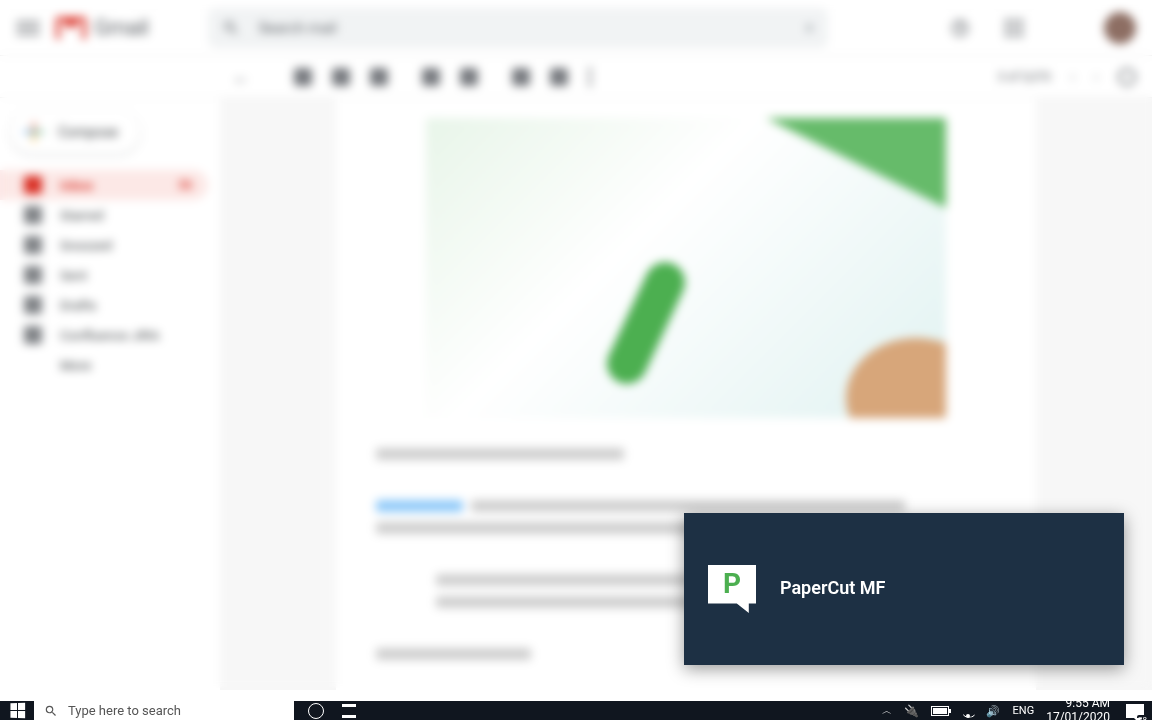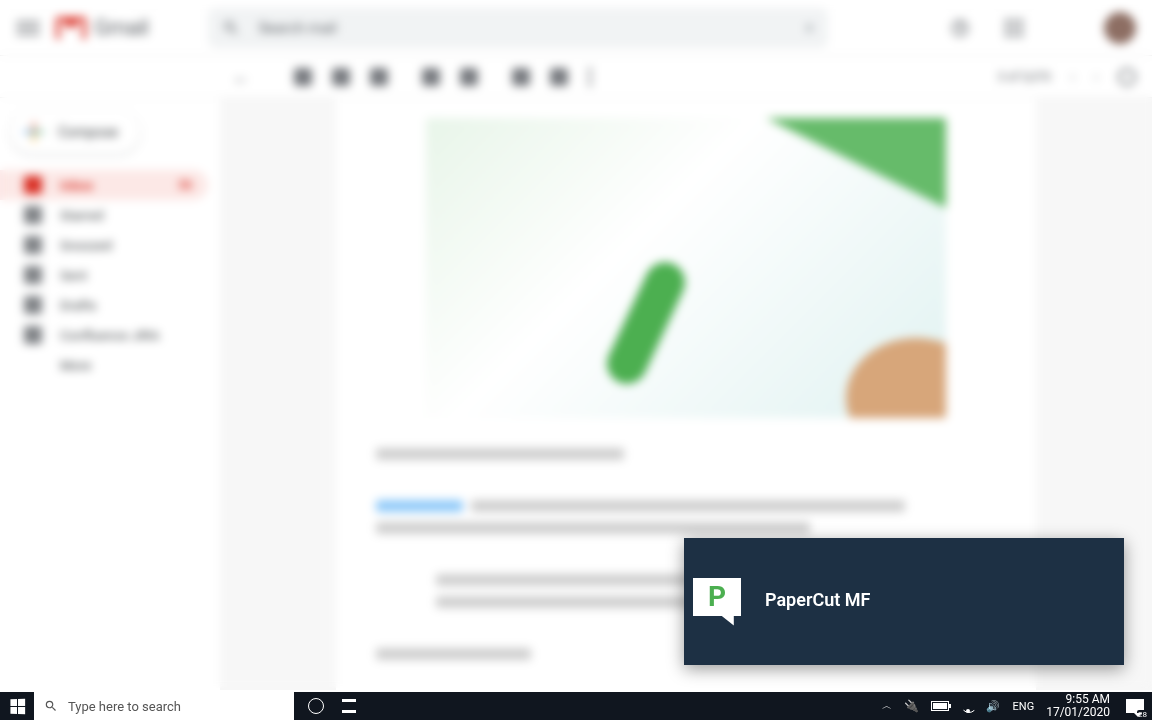--- a/index.html
+++ b/index.html
@@ -135,44 +135,44 @@
     position: absolute; left:0; top:0; width:1152px; height:688px;
     backdrop-filter: blur(5px);
     -webkit-backdrop-filter: blur(5px);
     pointer-events:none;
   }
 
   
   .toast {
     position: absolute;
     right: 28px; bottom: 55px;
-    width: 440px; height: 127px;
+    width: 440px; height: 152px;
     background: #1d3044;
     display: flex; align-items: center;
-    padding: 0 9px;
+    padding: 0 24px;
     box-shadow: 0 4px 16px rgba(0,0,0,0.4);
     z-index: 10;
   }
   .toast-icon {
     width: 48px; height: 48px; position: relative; margin-right: 24px; flex:none;
     background: #fff;
     clip-path: polygon(0 0, 100% 0, 100% 80%, 85% 80%, 85% 100%, 60% 80%, 0 80%);
   }
   .toast-icon::after {
     content:'P';
     position:absolute; left:50%; top:38%; transform:translate(-50%,-50%);
     font-size:28px; font-weight:700; color:#4caf50;
   }
   .toast-text { color:#fff; }
   .toast-title { font-size: 18px; font-weight: 600; margin-bottom: 4px; }
   .toast-body { font-size: 16px; color: #d0d7de; line-height: 1.35; }
 
   
   .taskbar {
-    position: absolute; left:0; bottom:0; width:1152px; height:28px;
+    position: absolute; left:0; bottom:0; width:1152px; height:19px;
     background: #10161f; display:flex; align-items:center; color:#fff;
     font-size:12px;
     z-index: 20;
   }
   .start-btn { width:34px; height:32px; display:flex;align-items:center;justify-content:center;}
   .win-logo { width:15px;height:15px;display:grid;grid-template-columns:1fr 1fr;grid-template-rows:1fr 1fr;gap:1px;transform:perspective(40px) rotateY(-12deg);}
   .win-logo span{background:#fff;}
   .search-box {
     width: 260px; height:32px; background:#fff; color:#555;
     display:flex; align-items:center; padding:0 10px; gap:10px;

